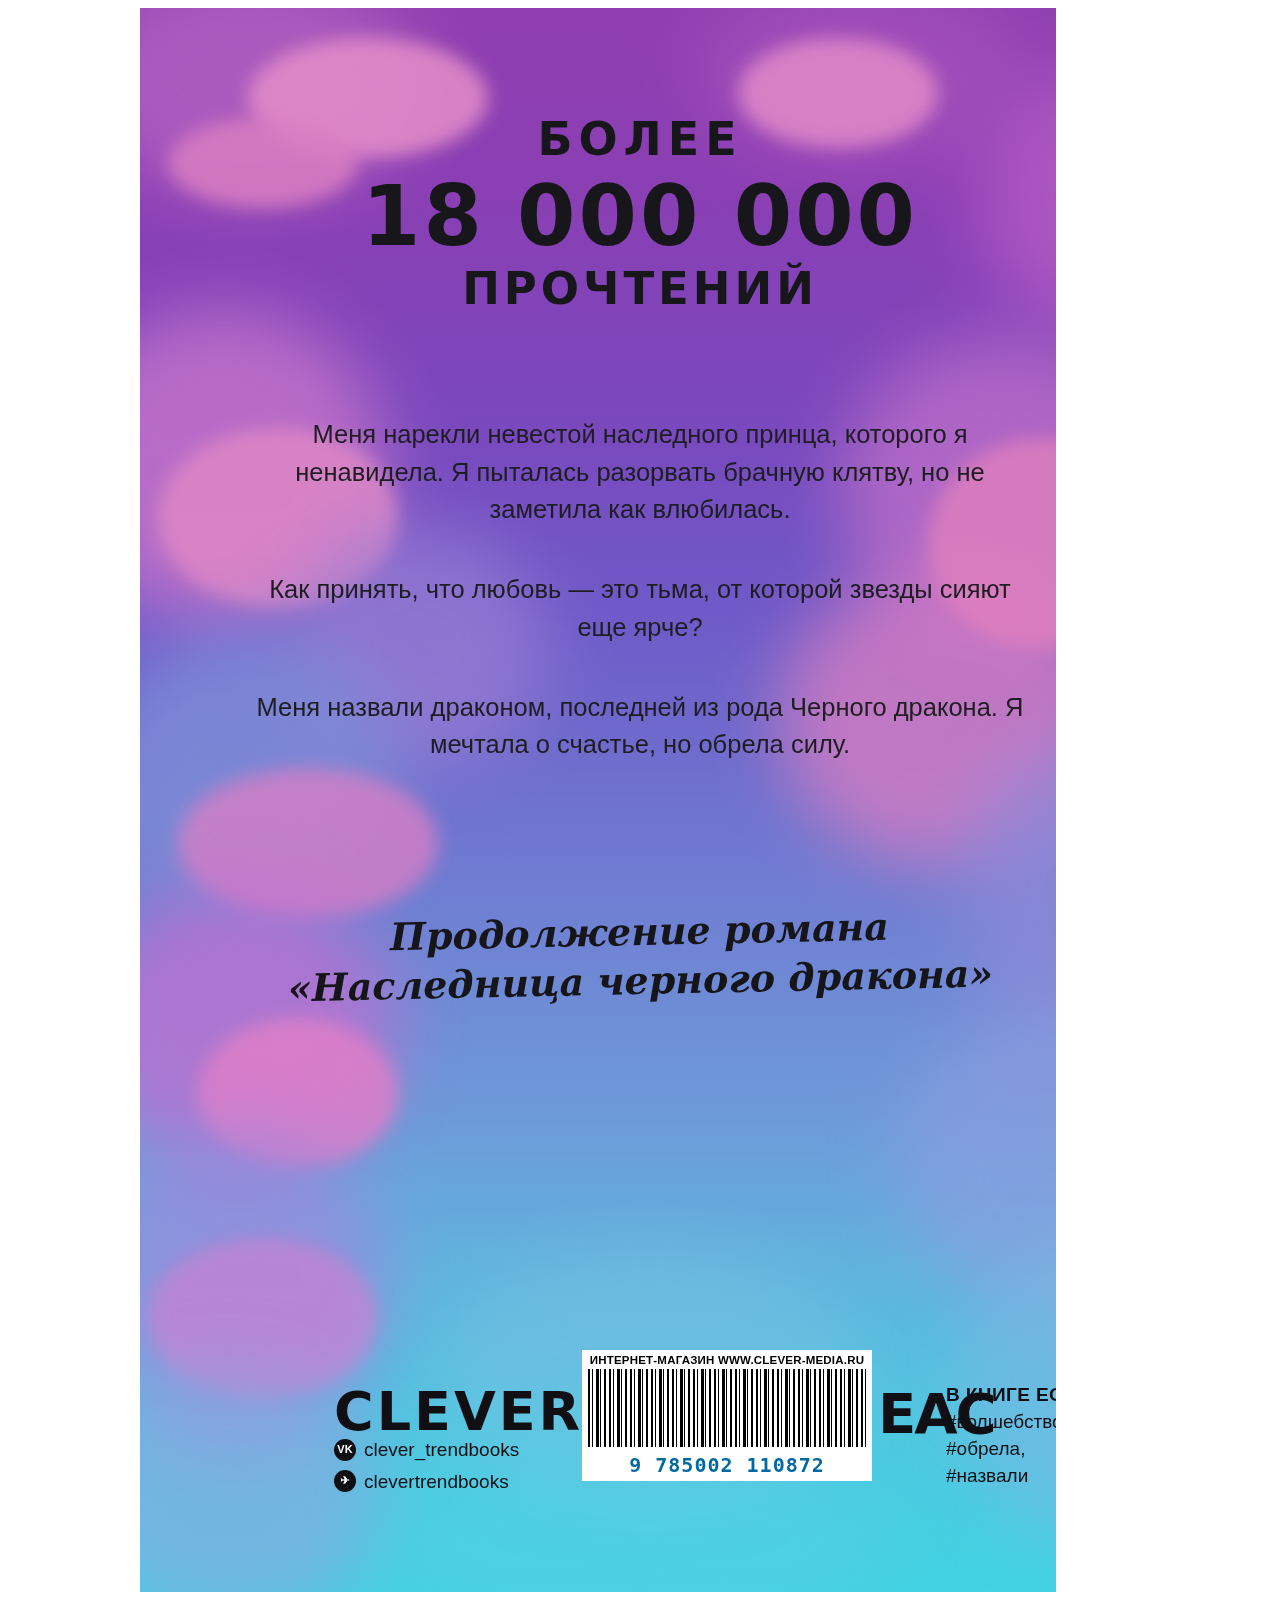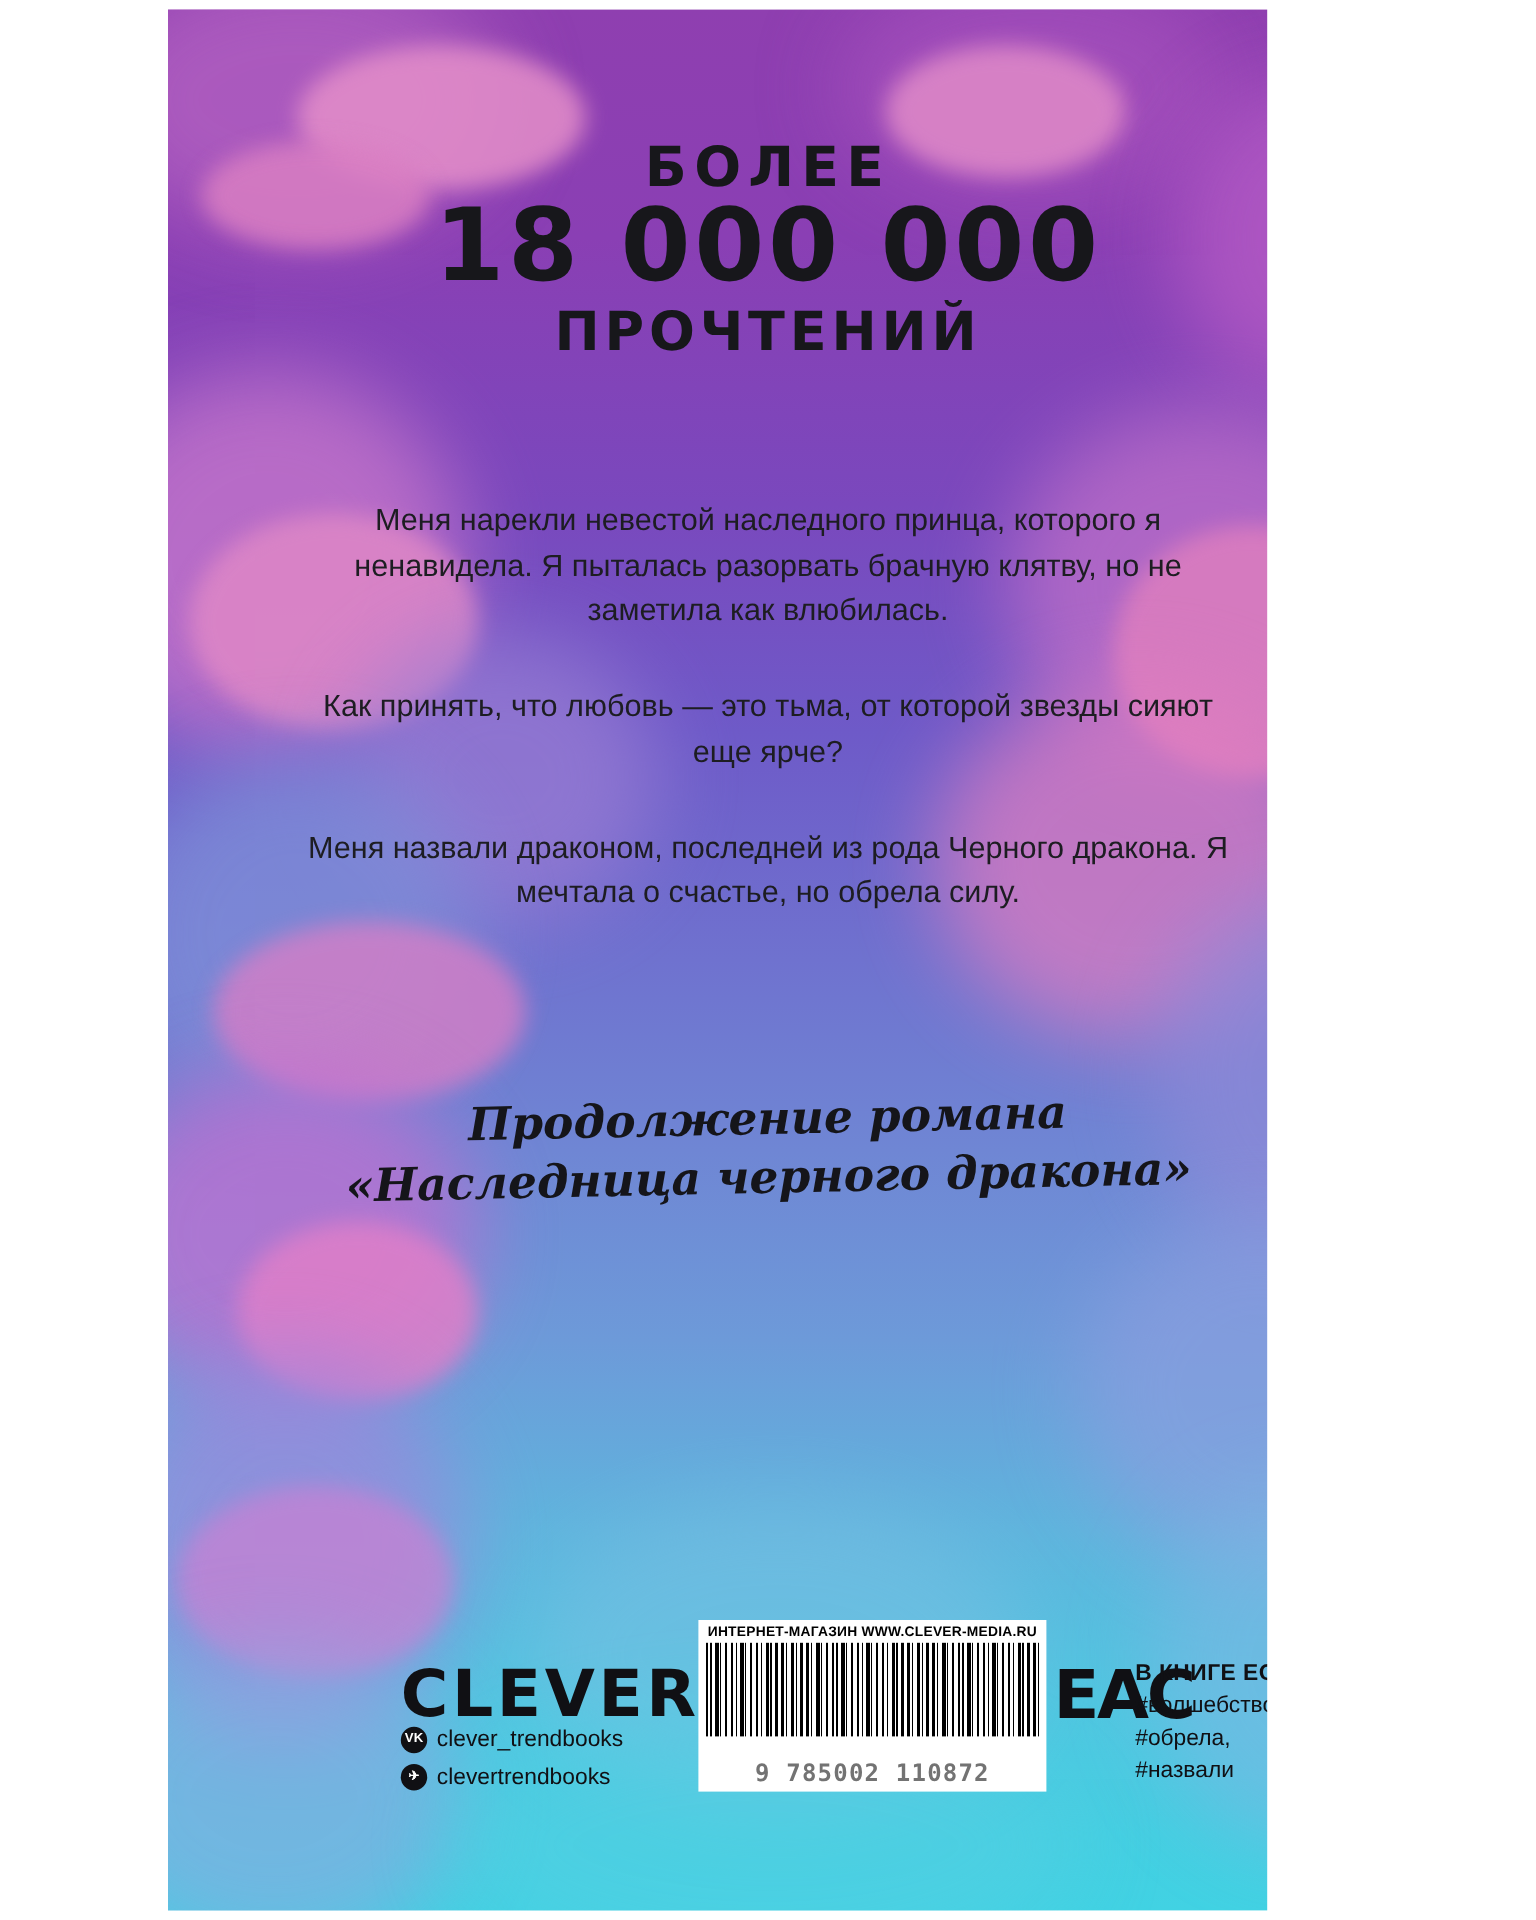--- a/index.html
+++ b/index.html
@@ -68,21 +68,21 @@
     letter-spacing: 2px;
     line-height: 1;
   }
   .headline .l1 {
     font-size: 46px;
     letter-spacing: 6px;
   }
   .headline .l2 {
     font-size: 84px;
     letter-spacing: 3px;
-    margin-top: 0;
+    margin-top: 12px;
     margin-bottom: 8px;
   }
   .headline .l3 {
     font-size: 45px;
     letter-spacing: 4px;
   }
 
   .annotation {
     position: absolute;
     left: 110px;
@@ -189,22 +189,22 @@
       #000 8px, #000 11px, #fff 11px, #fff 12px,
       #000 12px, #000 13px, #fff 13px, #fff 16px,
       #000 16px, #000 18px, #fff 18px, #fff 21px);
   }
   .barcode-num {
     text-align: center;
     font-family: "DejaVu Sans Mono", monospace;
     font-weight: bold;
     font-size: 20px;
     letter-spacing: 1px;
-    color: #737373;
-    margin-top: 18px;
+    color: #0369a1;
+    margin-top: 6px;
   }
 
   .eac {
     position: absolute;
     left: 740px;
     top: 1378px;
     font-family: "DejaVu Sans", sans-serif;
     font-weight: bold;
     font-size: 56px;
     line-height: 1;

